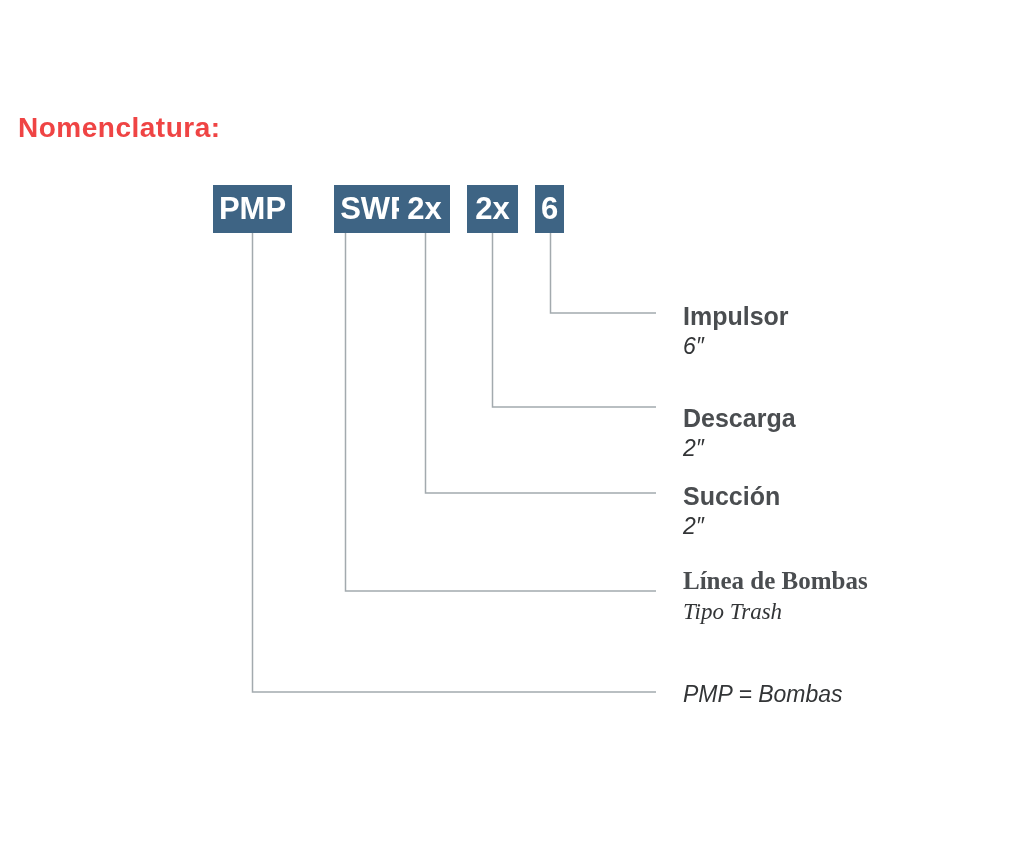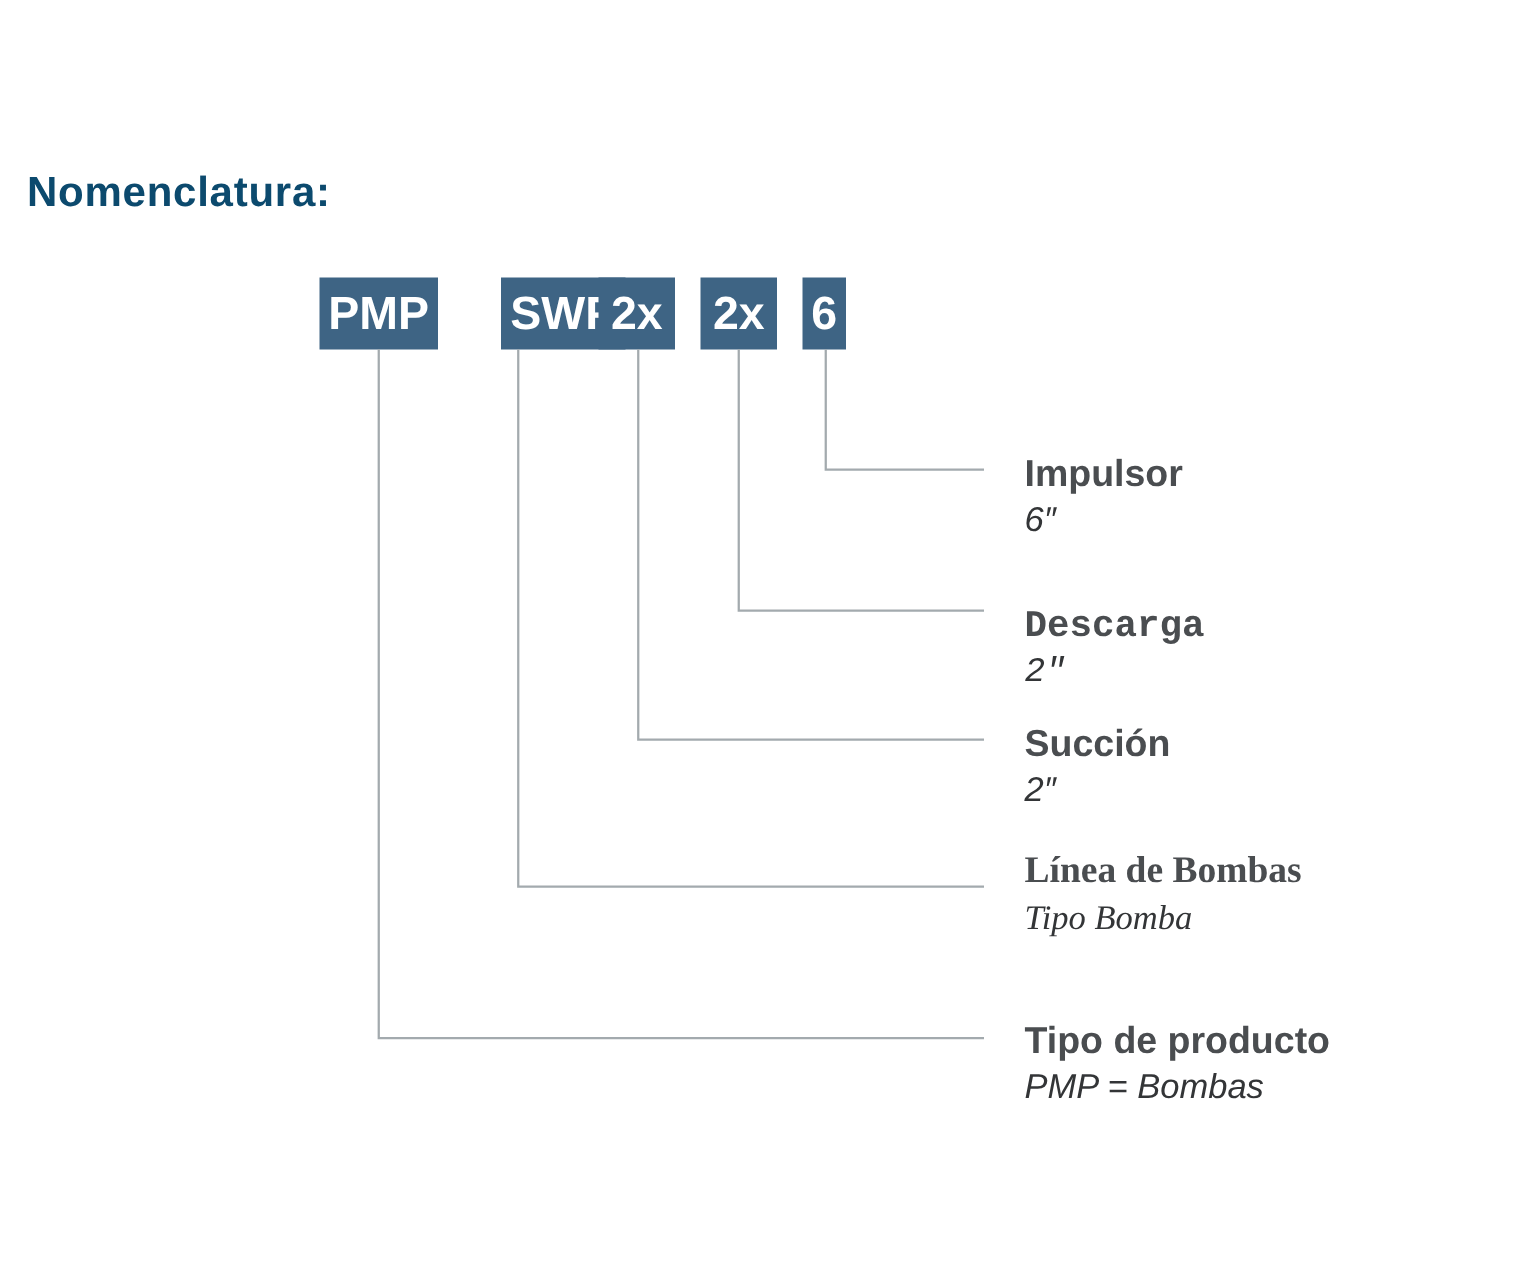--- a/index.html
+++ b/index.html
@@ -15,21 +15,21 @@
     background: #ffffff;
     overflow: hidden;
   }
   .page-title {
     position: absolute;
     left: 18px;
     top: 112px;
     margin: 0;
     font-size: 28px;
     font-weight: bold;
-    color: #0c4a6e;
+    color: #ef4444;
     letter-spacing: 0.5px;
   }
   .code-box {
     position: absolute;
     top: 185px;
     height: 48px;
     background: #3e6484;
     color: #ffffff;
     font-weight: bold;
     font-size: 31px;
@@ -62,21 +62,21 @@
     white-space: nowrap;
   }
   .annotation .ann-line {
     font-size: 23px;
     font-style: italic;
     color: #333537;
     line-height: 31px;
     white-space: nowrap;
   }
   .ann-impulsor { top: 285px; }
-  .ann-descarga { top: 387px; font-family: Liberation Mono, monospace; }
+  .ann-descarga { top: 387px; }
   .ann-succion  { top: 465px; }
   .ann-linea    { top: 550px; font-family: Liberation Serif, serif; }
   .ann-tipo     { top: 663px; }
 </style>
 </head>
 <body>
 
 <div class="canvas">
 
   <h1 class="page-title">Nomenclatura:</h1>
@@ -105,21 +105,20 @@
     <div class="ann-line">2″</div>
   </div>
 
   <div class="annotation ann-succion">
     <div class="ann-title">Succión</div>
     <div class="ann-line">2″</div>
   </div>
 
   <div class="annotation ann-linea">
     <div class="ann-title">Línea de Bombas</div>
-    <div class="ann-line">Tipo Bomba</div>
+    <div class="ann-line">Tipo Trash</div>
   </div>
 
   <div class="annotation ann-tipo">
-    <div class="ann-title">Tipo de producto</div>
     <div class="ann-line">PMP = Bombas</div>
   </div>
 
 </div>
 
 </body></html>

